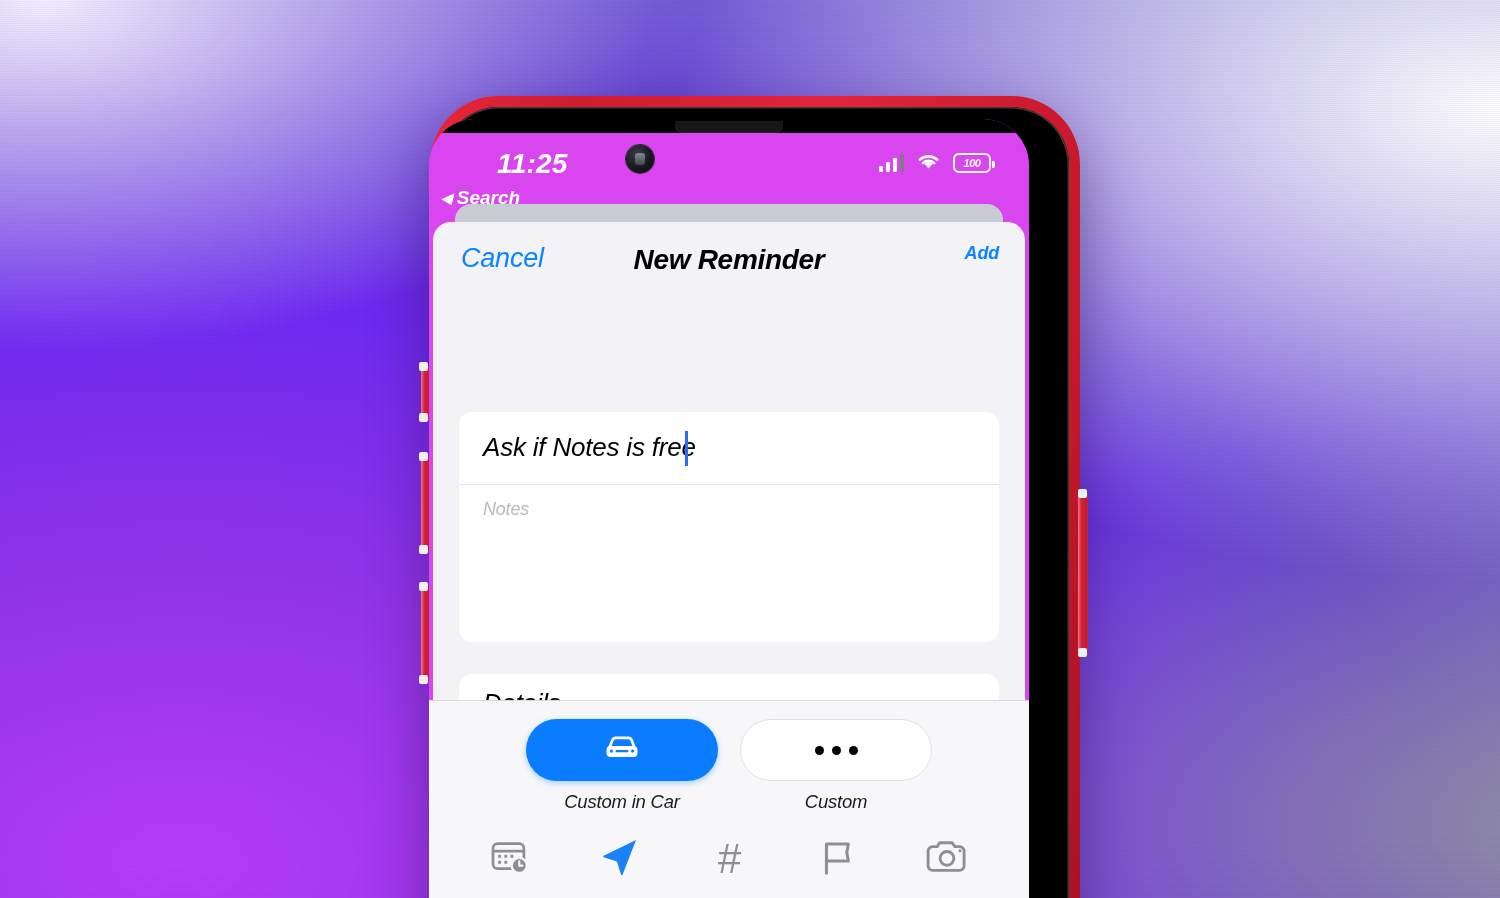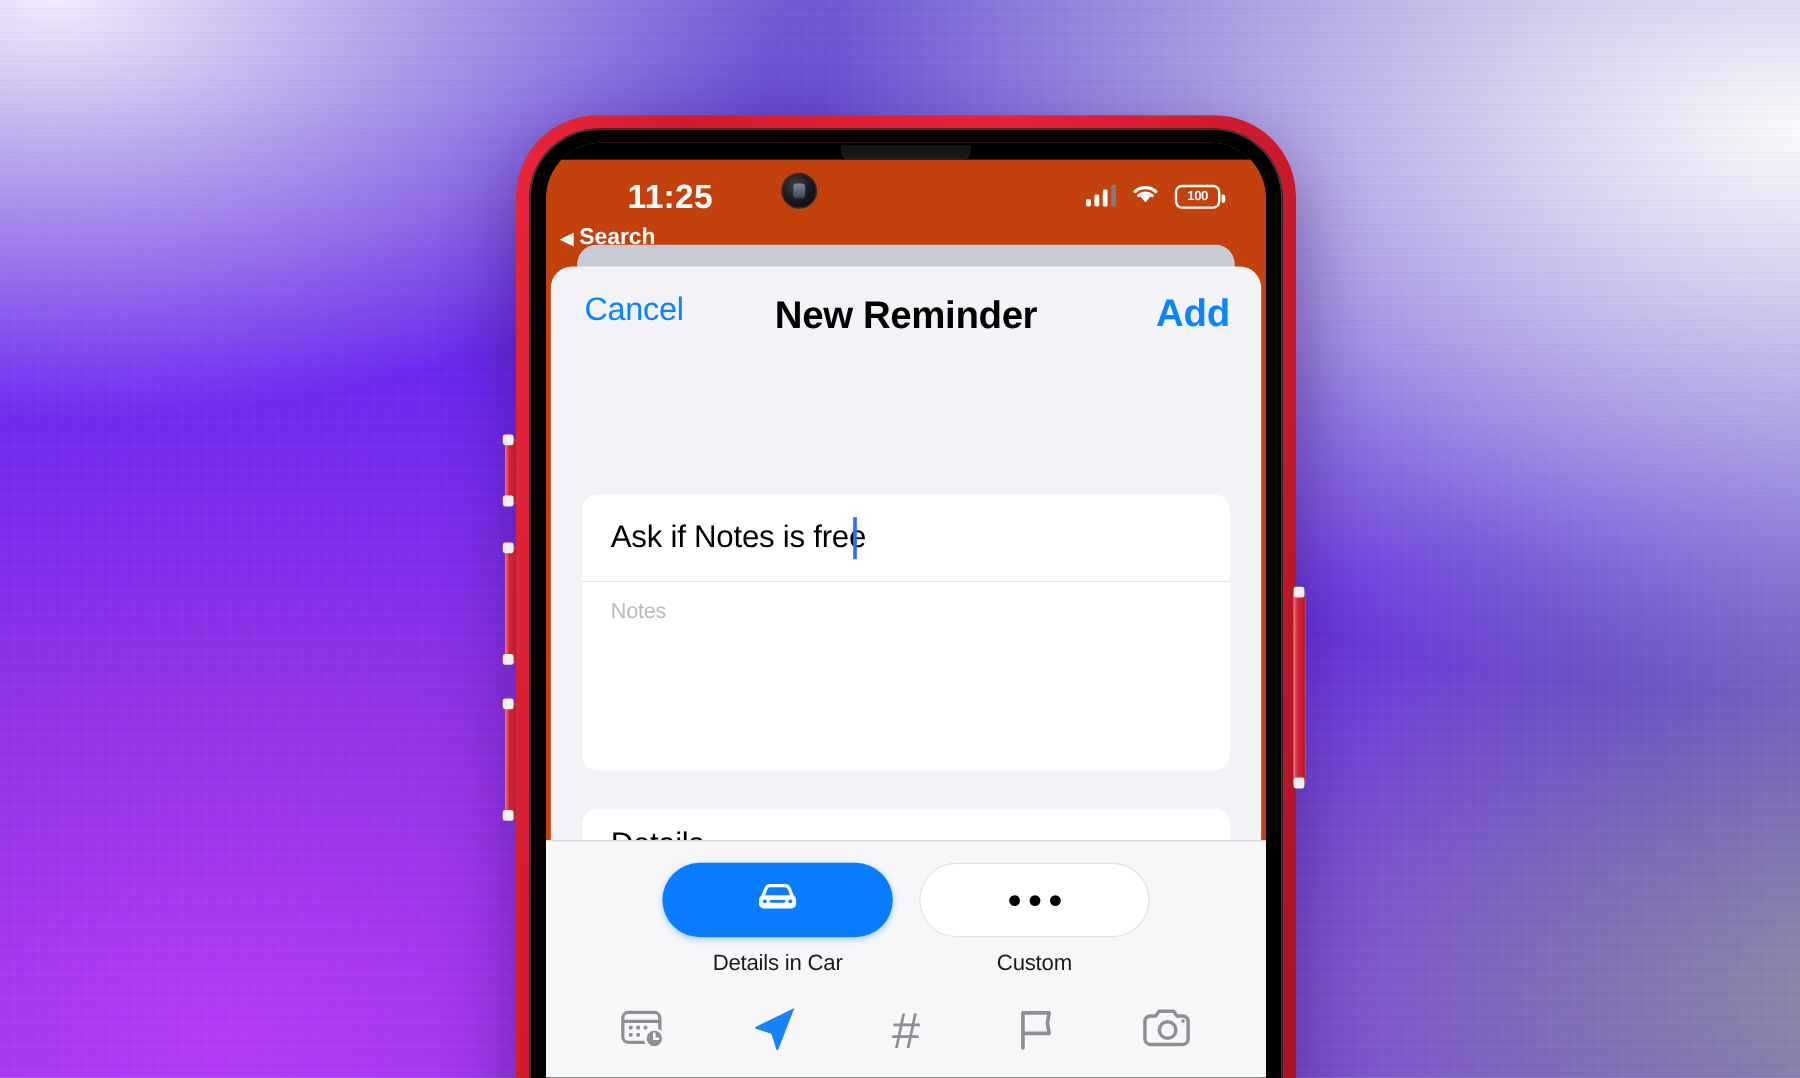--- a/index.html
+++ b/index.html
@@ -36,22 +36,22 @@
     position:absolute; left:441px; top:107px; width:628px; height:820px;
     border-radius:58px 58px 0 0; background:#000;
     box-shadow:inset 0 0 0 1.5px #3a3a3a;
   }
   
   .sidebtn{ position:absolute; background:linear-gradient(90deg,#f07080,#d42338 35%,#b81a2c 100%);
             border-radius:3px; box-shadow:inset 0 0 1px rgba(255,255,255,.6); }
   .btn-cap{ position:absolute; width:9px; height:9px; background:#eef0f5; border-radius:2px; }
 
   #screen{
-    position:absolute; left:455px; top:119px; width:600px; height:779px;
-    border-radius:46px 46px 0 0; overflow:hidden; background:#c2410c;
+    position:absolute; left:429px; top:119px; width:600px; height:779px;
+    border-radius:46px 46px 0 0; overflow:hidden; background:#d946ef;font-style:italic;
   }
 
   
   #notch-bar{ position:absolute; left:0; top:0; width:100%; height:14px; background:#000; }
   #speaker{ position:absolute; left:50%; transform:translateX(-50%); top:2px; width:108px; height:12px;
             background:#17171a; border-radius:0 0 7px 7px; box-shadow:inset 0 -1px 1px rgba(255,255,255,.07); }
   #frontcam{ position:absolute; left:197px; top:26px; width:28px; height:28px; border-radius:50%;
              background:radial-gradient(circle at 38% 32%, #3b3b45 0%, #17171c 55%, #0a0a0d 100%);
              box-shadow:0 0 0 1px #2a2a30; }
   #frontcam:after{ content:""; position:absolute; left:9px; top:8px; width:10px; height:12px; border-radius:3px;
@@ -77,22 +77,22 @@
   
   #backcard{ position:absolute; left:26px; top:85px; width:548px; height:120px;
              background:#c9cbd4; border-radius:16px 16px 0 0; }
 
   
   #sheet{ position:absolute; left:4px; top:103px; width:592px; height:676px;
           background:#f2f2f7; border-radius:18px 18px 0 0; }
 
   #navbar{ position:relative; height:78px; }
   #cancel-btn{ position:absolute; left:28px; top:21px; font-size:27px; color:#0a84ff; letter-spacing:-.2px; }
-  #nav-title{ position:absolute; left:0; right:0; top:22px; text-align:center; font-size:32px; font-weight:700; color:#000; letter-spacing:-.3px; }
-  #add-btn{ position:absolute; right:26px; top:21px; font-size:32px; color:#0a84ff; font-weight:600; letter-spacing:-.2px; }
+  #nav-title{ position:absolute; left:0; right:0; top:22px; text-align:center; font-size:28px; font-weight:700; color:#000; letter-spacing:-.3px; }
+  #add-btn{ position:absolute; right:26px; top:21px; font-size:18px; color:#0a84ff; font-weight:600; letter-spacing:-.2px; }
 
   .card{ position:absolute; left:26px; width:540px; background:#fff; border-radius:13px; }
   #card-text{ top:190px; height:230px; }
   #title-row{ position:relative; height:73px; border-bottom:1.2px solid #e4e4e8; }
   #title-val{ position:absolute; left:24px; top:20px; font-size:26px; color:#000; letter-spacing:-.2px; white-space:nowrap; }
   #caret{ position:absolute; top:19px; width:3px; height:35px; background:#2a6df5; }
   #notes-ph{ position:absolute; left:24px; top:87px; font-size:18px; color:#b9b9bf; letter-spacing:-.2px; }
 
   #card-details{ top:452px; height:85px; }
   #details-title{ position:absolute; left:24px; top:14px; font-size:26px; color:#000; letter-spacing:-.3px; }
@@ -227,21 +227,21 @@
           <span>
             <svg width="38" height="26" viewBox="0 0 28 19" fill="none">
               <path d="M5.0 8.6 L6.9 3.8 a2.8 2.8 0 0 1 2.5-1.7 h9.2 a2.8 2.8 0 0 1 2.5 1.7 l1.9 4.8" stroke="#fff" stroke-width="2" stroke-linecap="round" stroke-linejoin="round"></path>
               <rect x="2.6" y="8.0" width="22.8" height="8.2" rx="3" fill="#fff"></rect>
               <rect x="9.2" y="10.9" width="9.6" height="1.8" rx=".9" fill="#0a7cff"></rect>
               <circle cx="6.2" cy="11.8" r="1.2" fill="#0a7cff"></circle>
               <circle cx="21.8" cy="11.8" r="1.2" fill="#0a7cff"></circle>
             </svg>
           </span>
         </div>
-        <span class="chip-label">Details in Car</span>
+        <span class="chip-label">Custom in Car</span>
       </div>
 
       <div class="chip-wrap">
         <div class="chip ghost">
           <span class="dots">
               <i></i>
               <i></i>
               <i></i>
             </span>
         </div>

